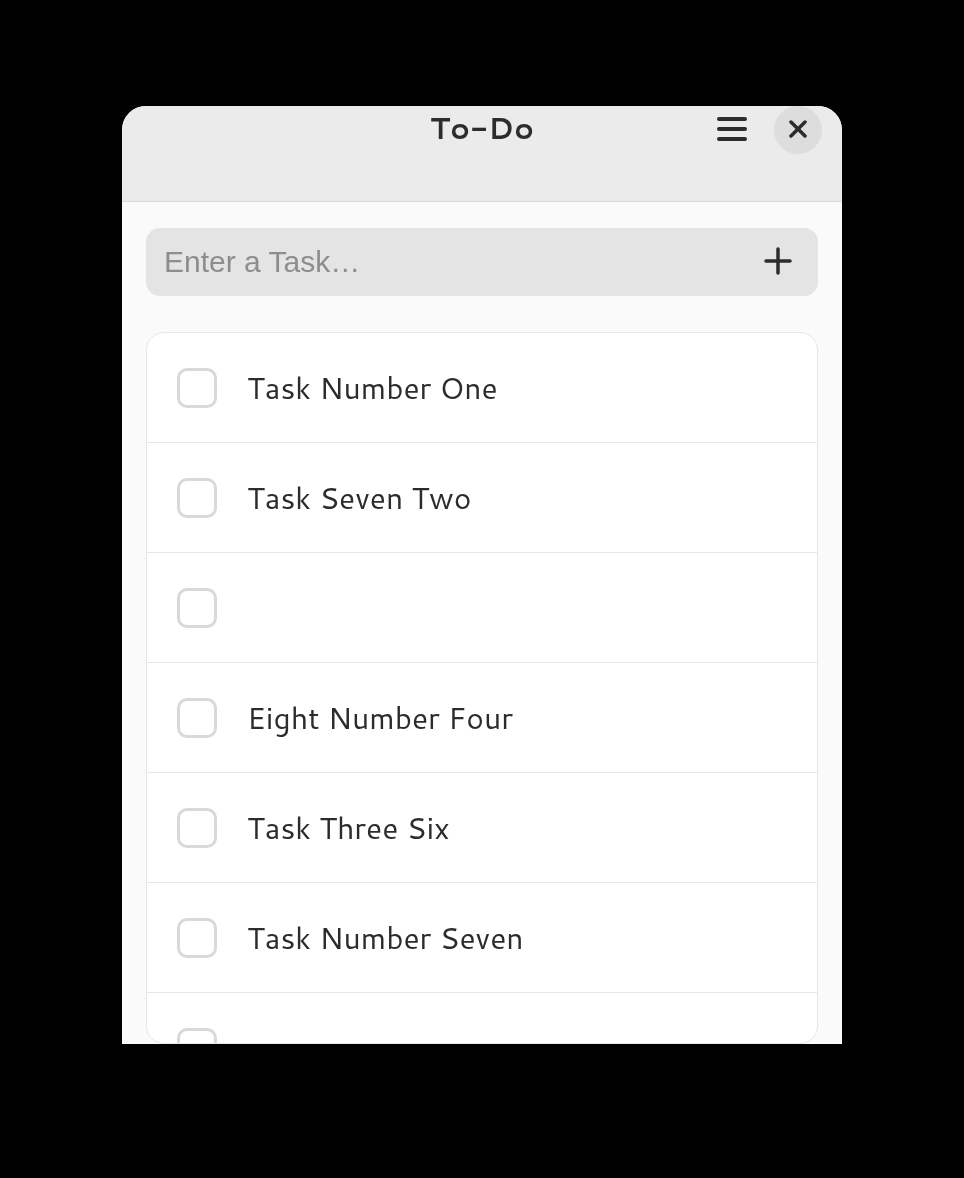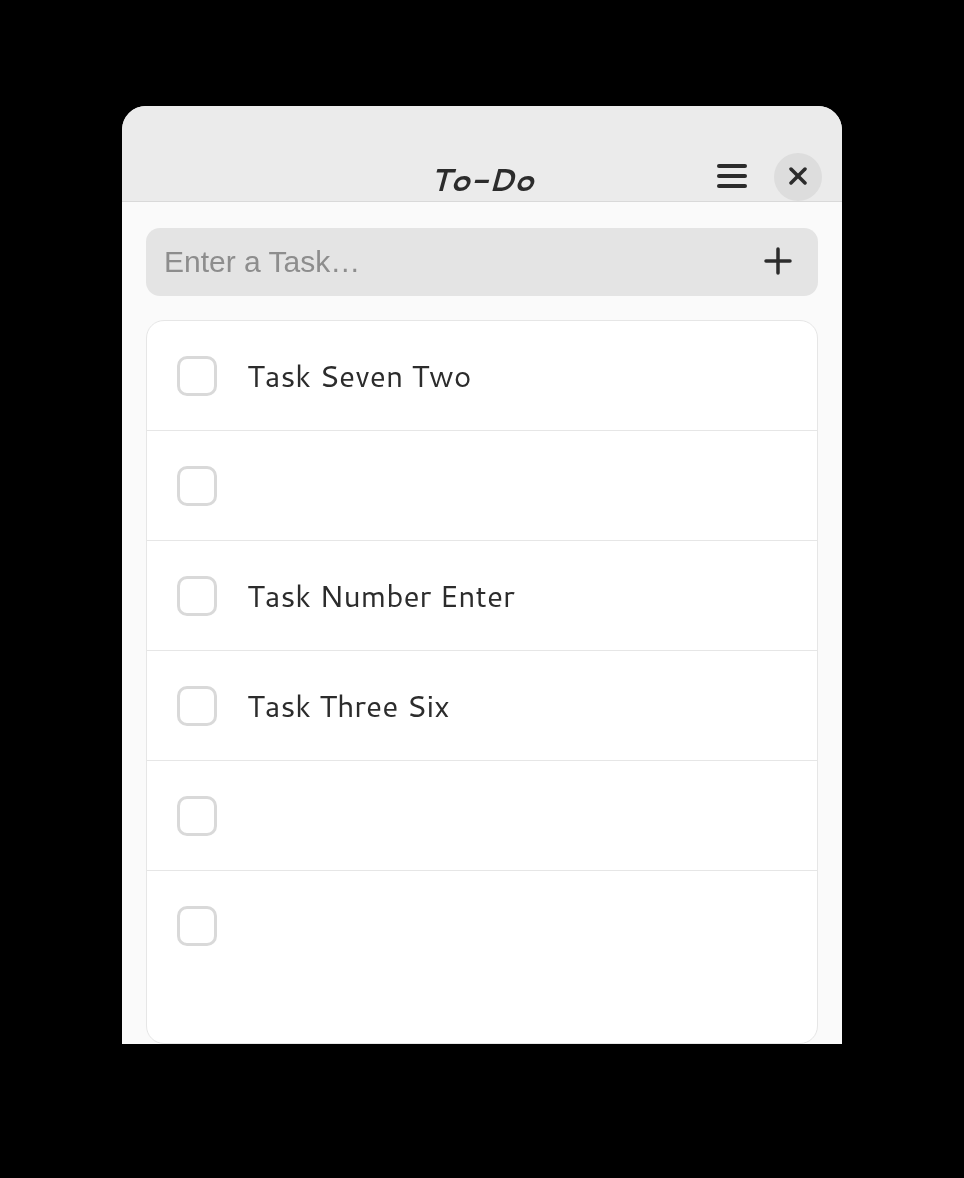--- a/index.html
+++ b/index.html
@@ -20,25 +20,24 @@
     box-shadow: 0 8px 30px rgba(0,0,0,0.5);
     overflow: hidden;
     display: flex;
     flex-direction: column;
   }
   .titlebar {
     height: 96px;
     background: #ebebeb;
     border-bottom: 1px solid #d9d9d9;
     display: flex;
-    align-items: flex-end;
+    align-items: flex-start;
     justify-content: flex-end;
     padding: 0 20px;
     position: relative;
-    font-style: italic;
   }
   .title {
     position: absolute;
     left: 0; right: 0;
     text-align: center;
     font-size: 30px;
     font-weight: 700;
     color: #2c2c2c;
     pointer-events: none;
   }
@@ -67,21 +66,21 @@
     align-items: center;
     justify-content: center;
     cursor: pointer;
   }
   .body-area {
     flex: 1;
     overflow: hidden;
     display: flex;
     flex-direction: column;
     padding: 26px 24px 0 24px;
-    gap: 24px;
+    gap: 36px;
   }
   .entry-row {
     height: 68px;
     background: #e4e4e4;
     border-radius: 14px;
     display: flex;
     align-items: center;
     padding: 0 18px 0 18px;
   }
   .task-input {
@@ -173,35 +172,40 @@
             <line x1="15" y1="3" x2="15" y2="27" stroke="#2c2c2c" stroke-width="3.5" stroke-linecap="round"></line>
             <line x1="3" y1="15" x2="27" y2="15" stroke="#2c2c2c" stroke-width="3.5" stroke-linecap="round"></line>
           </svg>
         </span>
       </button>
     </div>
 
     <div class="list">
       <div class="list-item">
         <button class="checkbox"></button>
+        <span class="task-label">Task Number One</span>
+      </div>
+      <div class="list-item">
+        <button class="checkbox"></button>
         <span class="task-label">Task Seven Two</span>
       </div>
       <div class="list-item">
         <button class="checkbox"></button>
       </div>
       <div class="list-item">
         <button class="checkbox"></button>
-        <span class="task-label">Task Number Enter</span>
+        <span class="task-label">Eight Number Four</span>
       </div>
       <div class="list-item">
         <button class="checkbox"></button>
         <span class="task-label">Task Three Six</span>
       </div>
       <div class="list-item">
         <button class="checkbox"></button>
+        <span class="task-label">Task Number Seven</span>
       </div>
       <div class="list-item">
         <button class="checkbox"></button>
       </div>
     </div>
 
   </div>
 </div>
 
 </body></html>

